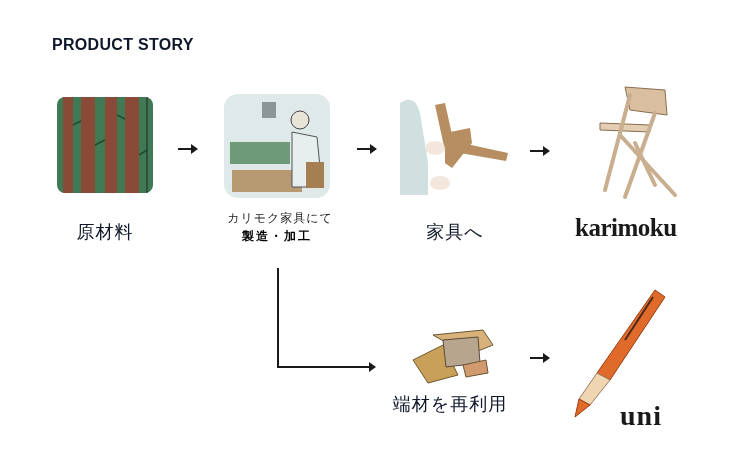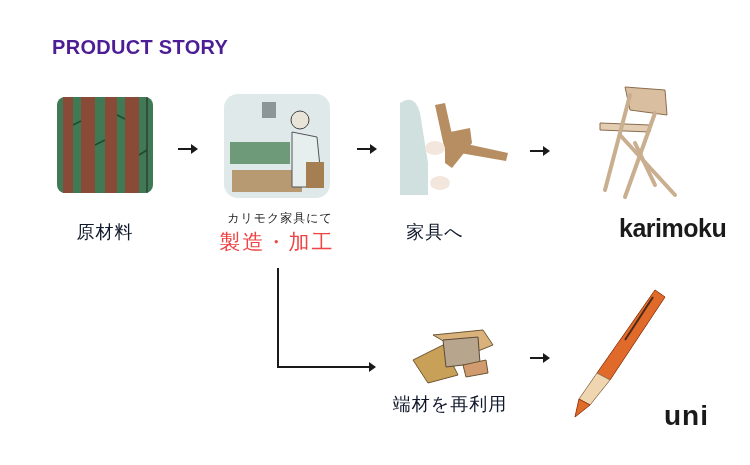--- a/index.html
+++ b/index.html
@@ -1,25 +1,25 @@
 <!DOCTYPE html>
 <html><head>
   <meta charset="utf-8">
   <style>
     html, body { margin:0; padding:0; }
     body { width:750px; height:465px; background:#ffffff; position:relative; overflow:hidden;
            font-family: "DejaVu Sans", sans-serif; color:#1a1a1a; }
     .abs { position:absolute; }
-    .title { left:52px; top:36px; font-family:"Liberation Sans", sans-serif; font-weight:bold; font-size:20px; letter-spacing:0.3px; color:#4c1d95; }
+    .title { left:52px; top:36px; font-family:"Liberation Sans", sans-serif; font-weight:bold; font-size:16px; letter-spacing:0.3px; color:#0f172a; }
     .label { font-size:18px; text-align:center; color:#0f172a; letter-spacing:1px; }
     .label-small { font-size:12px; text-align:center; color:#222; letter-spacing:1px; }
-    .label-big { font-size:21px; text-align:center; color:#ef4444; letter-spacing:2px; }
+    .label-big { font-size:12px; text-align:center; color:#000000; letter-spacing:2px;font-weight:bold; }
     .arrow { width:18px; height:2px; background:#1a1a1a; }
     .arrow::after { content:""; position:absolute; right:-2px; top:-4px; border-left:7px solid #1a1a1a; border-top:5px solid transparent; border-bottom:5px solid transparent; }
-    .brand { font-family:Liberation Sans, sans-serif; font-weight:bold; color:#1a1a1a;margin-left:44px; }
+    .brand { font-family:Liberation Serif, serif; font-weight:bold; color:#1a1a1a; }
   </style>
 </head>
 <body>
 
 <div class="abs title">PRODUCT STORY</div>
 
 <div class="abs" style="left:55px;top:95px;width:100px;height:100px;">
   <svg width="100" height="100" viewBox="0 0 100 100">
     <rect x="2" y="2" width="96" height="96" rx="8" fill="#3f7a55"></rect>
     <rect x="8" y="2" width="10" height="96" fill="#8a4a38"></rect>
@@ -56,21 +56,21 @@
 <div class="abs" style="left:400px;top:93px;width:110px;height:105px;">
   <svg width="110" height="105" viewBox="0 0 110 105">
     <path d="M0 10 Q15 0 20 20 L28 70 L28 102 L0 102 Z" fill="#cfe0df"></path>
     <path d="M35 12 L45 10 L55 55 L45 58 Z" fill="#b68e62"></path>
     <path d="M45 40 L70 35 L72 50 L52 75 L45 70 Z" fill="#b68e62"></path>
     <path d="M62 50 L108 60 L106 68 L60 60 Z" fill="#b68e62"></path>
     <ellipse cx="35" cy="55" rx="10" ry="7" fill="#f3e7dd"></ellipse>
     <ellipse cx="40" cy="90" rx="10" ry="7" fill="#f3e7dd"></ellipse>
   </svg>
 </div>
-<div class="abs label" style="left:380px;top:220px;width:110px;">家具へ</div>
+<div class="abs label" style="left:400px;top:220px;width:110px;">家具へ</div>
 <div class="abs arrow" style="left:530px;top:150px;"></div>
 
 <div class="abs" style="left:585px;top:85px;width:100px;height:118px;">
   <svg width="100" height="118" viewBox="0 0 100 118">
     <path d="M40 2 L80 5 L82 30 L45 25 Z" fill="#d9bea0" stroke="#8b6d4d" stroke-width="1"></path>
     <path d="M15 38 L65 40 L65 47 L15 45 Z" fill="#e3cdb3" stroke="#8b6d4d" stroke-width="1"></path>
     <g stroke="#c9ae8f" stroke-width="4" stroke-linecap="round">
       <line x1="45" y1="10" x2="20" y2="105"></line>
       <line x1="70" y1="28" x2="40" y2="112"></line>
       <line x1="35" y1="50" x2="90" y2="110"></line>

